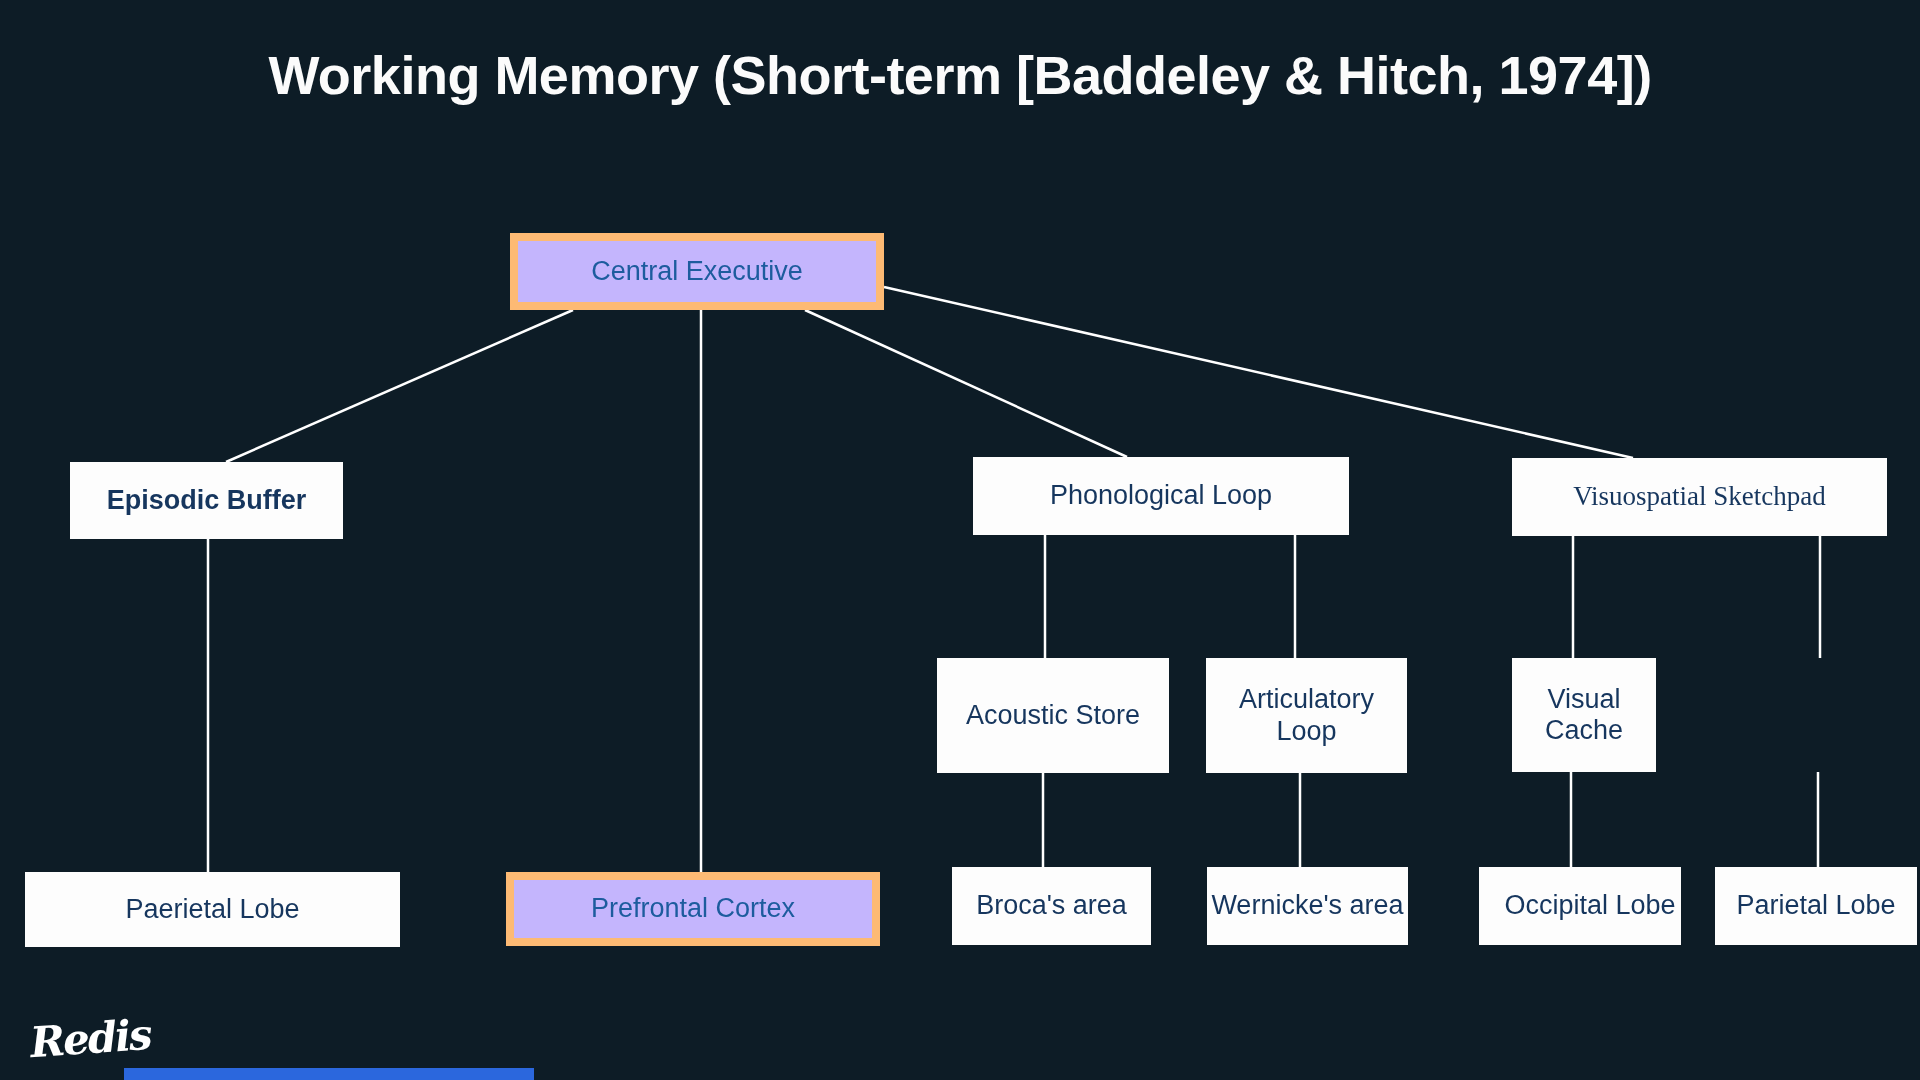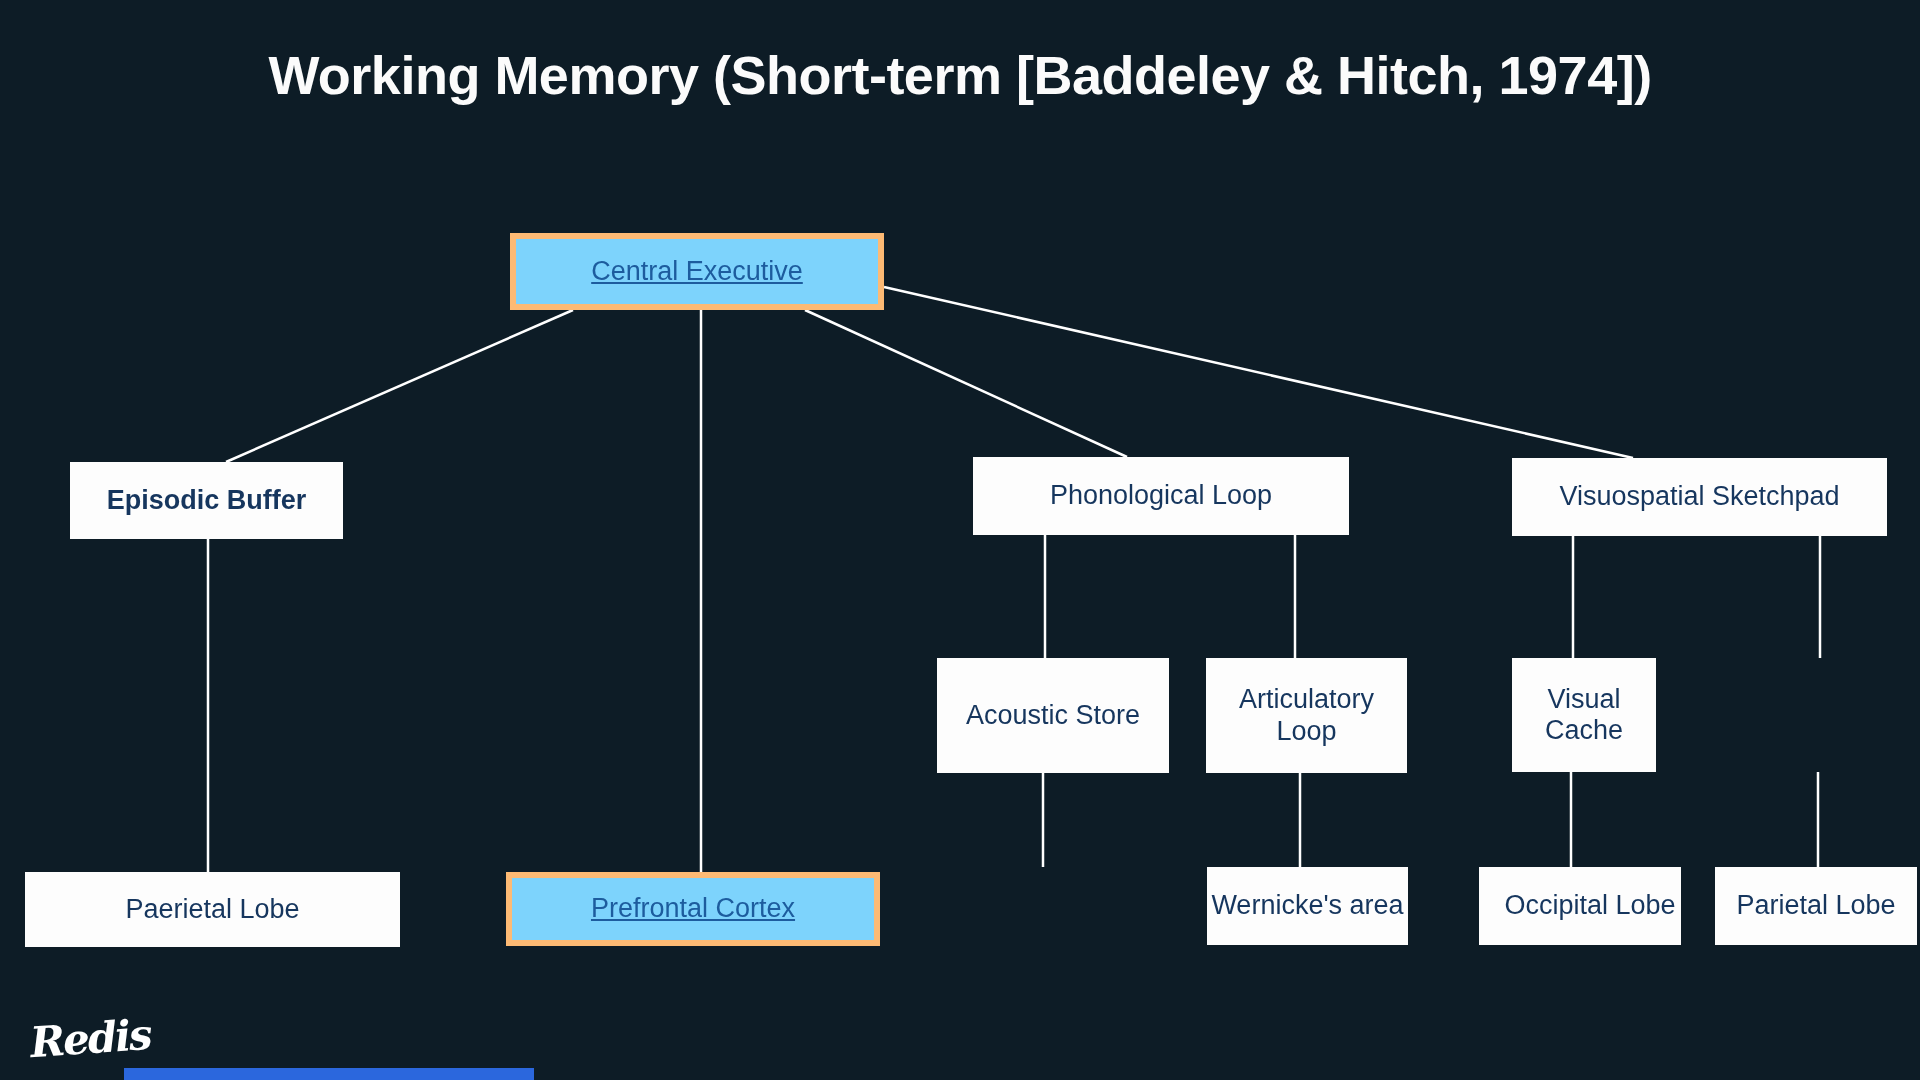--- a/index.html
+++ b/index.html
@@ -14,21 +14,21 @@
     color:#fbfbfb; letter-spacing:-0.5px;
   }
   svg.connectors { position:absolute; left:0; top:0; width:1920px; height:1080px; }
   .node {
     position:absolute; box-sizing:border-box;
     display:flex; align-items:center; justify-content:center;
     text-align:center; font-size:27px; line-height:1.16; font-weight:400;
     padding:4px;
   }
   .node.white { background:#fdfdfd; color:#16365e; }
-  .node.gray  { background:#7dd3fc; color:#1d5c9e; border:6px solid #fdba74;text-decoration:underline; }
+  .node.gray  { background:#c4b5fd; color:#1d5c9e; border:8px solid #fdba74; }
   .logo {
     position:absolute; left:30px; top:1014px;
     font-family:"DejaVu Serif", serif; font-style:italic; font-weight:bold;
     font-size:42px; color:#ffffff; transform:rotate(-4deg);
     letter-spacing:-2px;
   }
   .accent-bar {
     position:absolute; left:124px; bottom:0; width:410px; height:12px;
     background:#2b67dd;
   }
@@ -55,33 +55,34 @@
     <line x1="1571" y1="772" x2="1571" y2="867"></line>
     <line x1="1818" y1="772" x2="1818" y2="867"></line>
   </svg>
 
   <div class="node gray" style="left:510px;  top:233px; width:374px; height:77px;">Central Executive</div>
 
   <div class="node white" style="left:70px;   top:462px; width:273px; height:77px;font-weight:bold;">Episodic Buffer</div>
 
   <div class="node white" style="left:973px;  top:457px; width:376px; height:78px;">Phonological Loop</div>
 
-  <div class="node white" style="left:1512px; top:458px; width:375px; height:78px;">Visuospatial Sketchpad</div>
+  <div class="node white" style="left:1512px; top:458px; width:375px; height:78px;font-family:Liberation Serif, serif;">Visuospatial Sketchpad</div>
 
   <div class="node white" style="left:1206px; top:658px; width:201px; height:115px;">Articulatory Loop</div>
 
   <div class="node white" style="left:937px;  top:658px; width:232px; height:115px;">Acoustic Store</div>
 
   <div class="node white" style="left:1500px; top:658px; width:144px; height:114px;margin-left:12px;">Visual Cache</div>
 
 
   <div class="node white" style="left:25px;   top:872px; width:375px; height:75px;">Paerietal Lobe</div>
 
   <div class="node gray" style="left:506px;  top:872px; width:374px; height:74px;">Prefrontal Cortex</div>
 
+  <div class="node white" style="left:952px;  top:867px; width:199px; height:78px;">Broca's area</div>
 
   <div class="node white" style="left:1207px; top:867px; width:201px; height:78px;">Wernicke's area</div>
 
   <div class="node white" style="left:1479px; top:867px; width:202px; height:78px;padding-left:24px;">Occipital Lobe</div>
 
   <div class="node white" style="left:1715px; top:867px; width:202px; height:78px;">Parietal Lobe</div>
 
   <div class="logo">Redis</div>
 
   <div class="accent-bar"></div>

